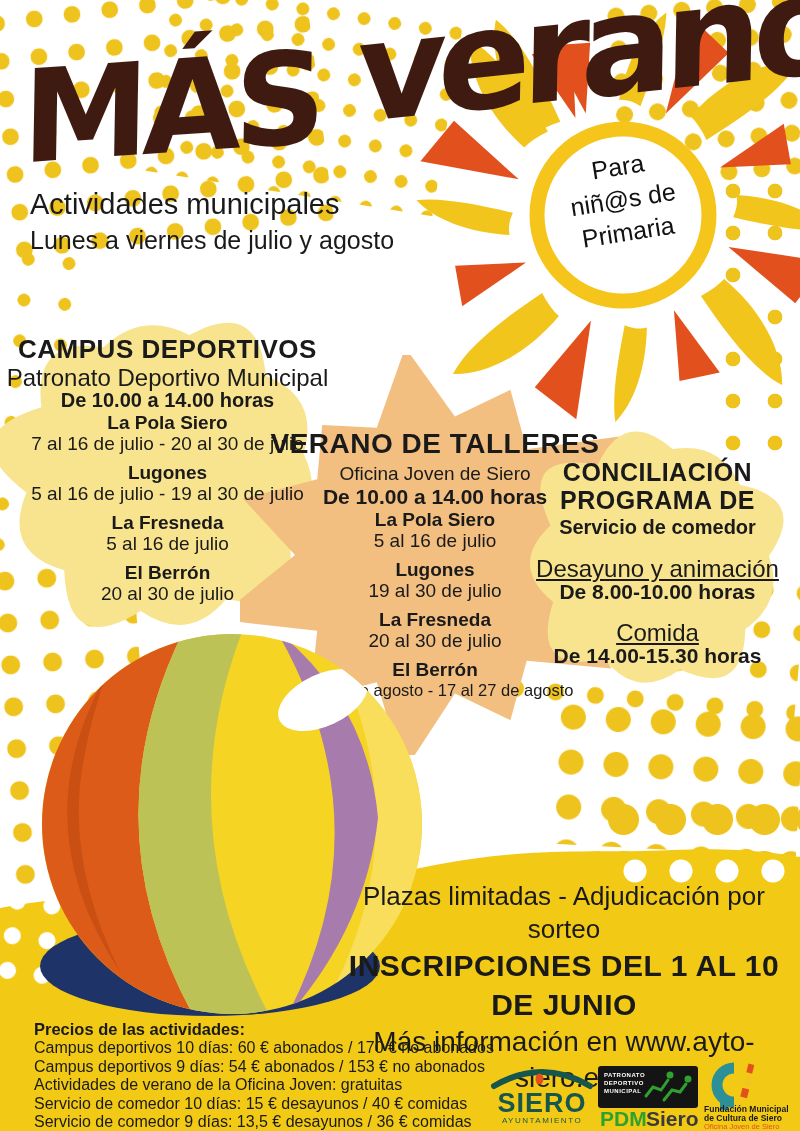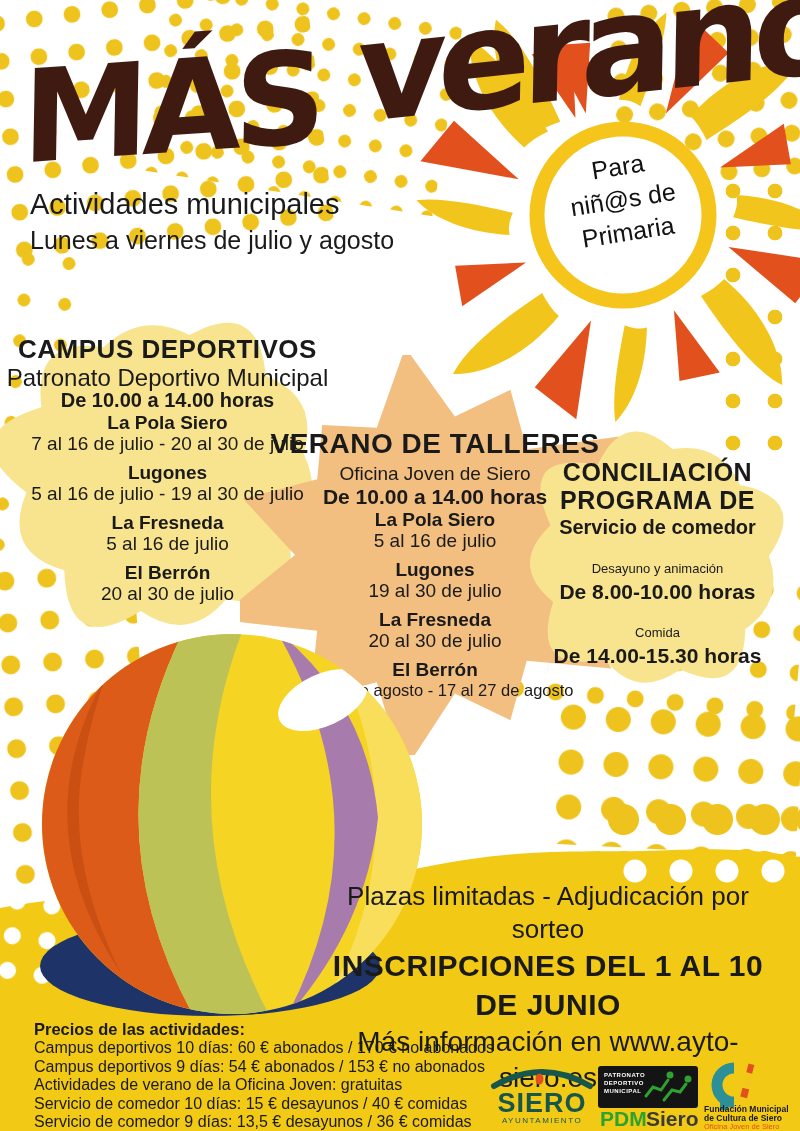--- a/index.html
+++ b/index.html
@@ -35,25 +35,25 @@
   #campus .sec-title{font-size:26px;line-height:30px;}
   #campus .org{font-size:24px;line-height:23px;}
   #campus .hours{font-size:20px;line-height:23px;}
   #talleres{left:250px;top:428px;width:370px;}
   #talleres .sec-title{font-size:28px;line-height:32px;}
   #talleres .org{font-size:19px;line-height:23px;}
   #talleres .hours{font-size:21px;line-height:24px;}
   #programa{left:520px;top:458px;width:275px;}
   #programa .sec-title{font-size:25px;line-height:28px;}
   #programa .hours-sub{font-size:20px;line-height:26px;font-weight:bold;}
-  #programa .item-label{font-size:13px;line-height:22px;margin-top:18px;}
+  #programa .item-label{font-size:24px;line-height:22px;margin-top:18px;text-decoration:underline;}
   #programa .item-hours{font-size:21px;line-height:24px;font-weight:bold;}
   
   .band-solid{position:absolute;left:0;top:936px;width:800px;height:195px;background:#F2CA16;}
-  .band-text{position:absolute;left:312px;top:880px;width:472px;text-align:center;}
+  .band-text{position:absolute;left:328px;top:880px;width:472px;text-align:center;}
   .band-text .b1{font-size:26px;line-height:33px;}
   .band-text .b2{font-size:30px;line-height:39px;font-weight:bold;letter-spacing:.5px;}
   .band-text .b3{font-size:28px;line-height:36px;}
   .prices{position:absolute;left:34px;top:1020px;}
   .prices .p-title{font-size:16.5px;line-height:19px;font-weight:bold;}
   .prices .p-line{font-size:16px;line-height:18.6px;}
   .navy-shadow{position:absolute;left:40px;top:916px;width:340px;height:100px;
      background:#1E3368;border-radius:50%;}
   svg text{font-family:"Liberation Sans",sans-serif;}
 </style>

